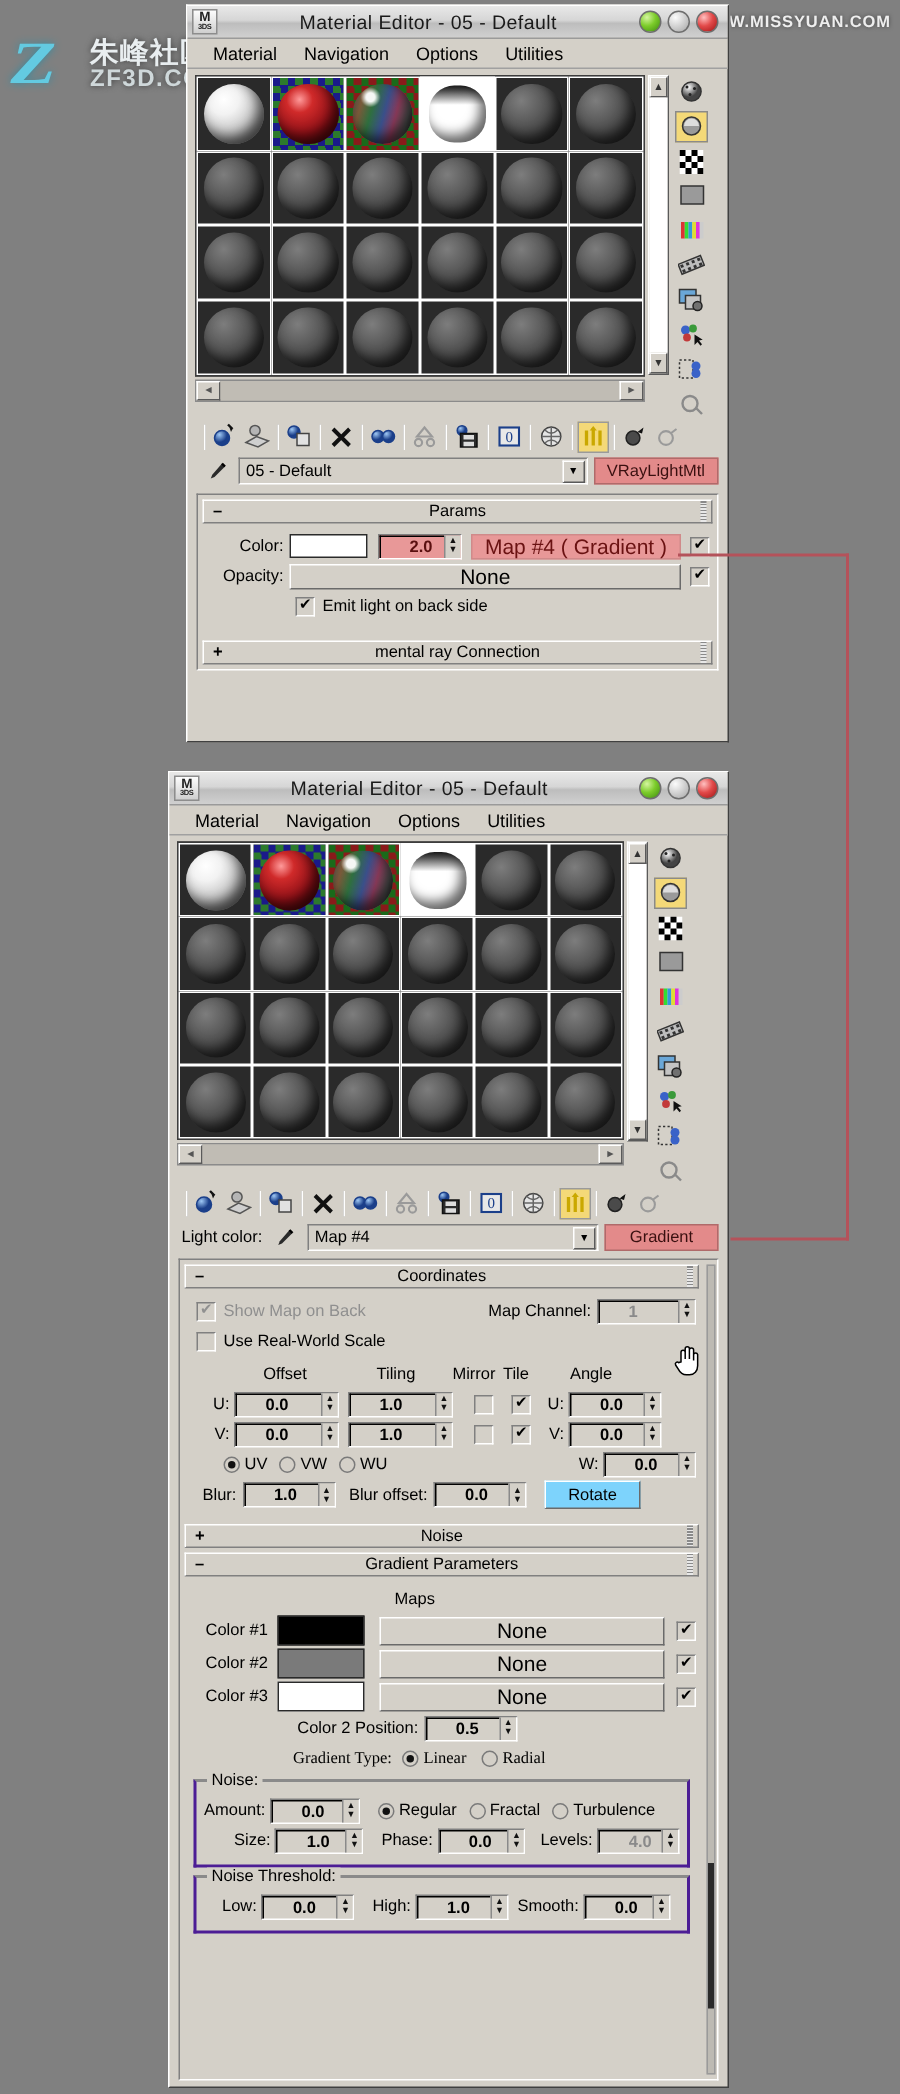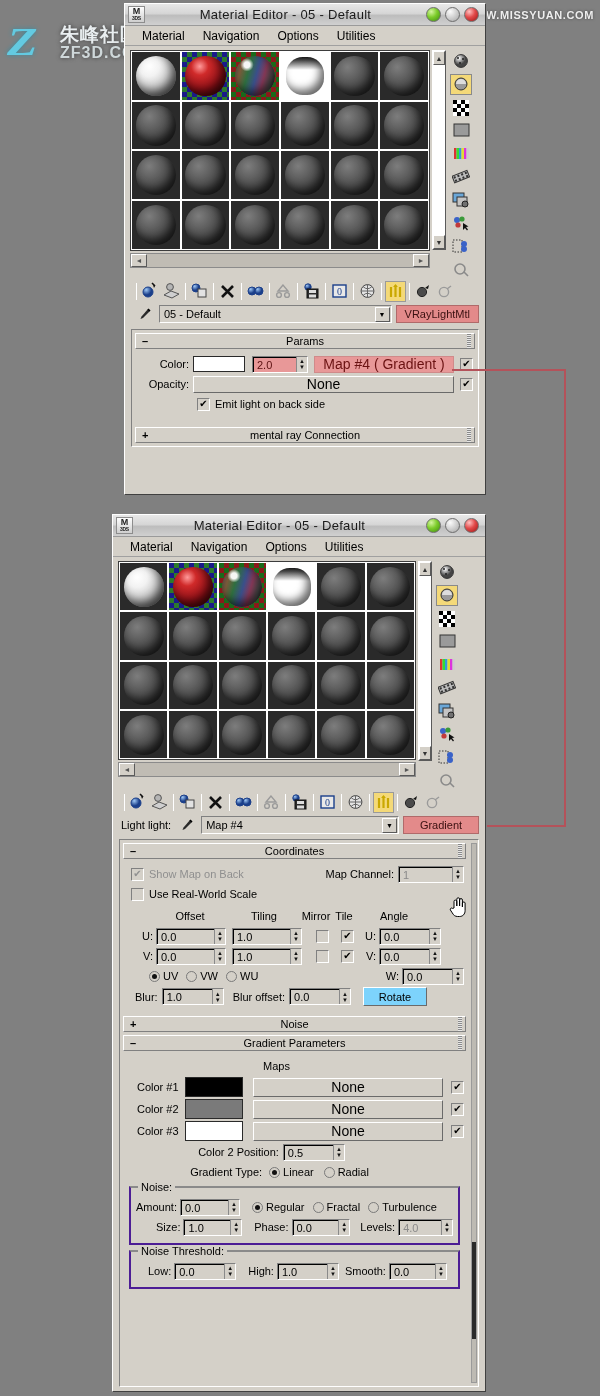--- a/index.html
+++ b/index.html
@@ -226,22 +226,22 @@
   .rollout-body { padding:4px 2px; }
 
   .row { display:flex; align-items:center; min-height:18px; margin:2px 0; }
   .lbl-r { text-align:right; font-size:11px; }
   .swatch { width:52px; height:16px; background:#fff; border:1px solid #2a2a2a; }
   .spin {
     display:flex; align-items:center; height:17px;
     background:#d4d0c8;
     border:1px solid #808080; border-right-color:#fff; border-bottom-color:#fff;
   }
-  .spin .val { flex:1; padding-left:3px; font-size:11px; border-top:1px solid #000; border-left:1px solid #000;
-               height:100%; display:flex; align-items:center; }
+  .spin .val { flex:1; padding-left:19px; font-size:11px; border-top:1px solid #000; border-left:1px solid #000;
+               height:100%; display:flex; align-items:center;font-weight:bold; }
   .spin .arrows {
     width:11px; height:15px; display:flex; flex-direction:column;
     justify-content:center; align-items:center; background:#d4d0c8;
     border-left:1px solid #8a8a8a;
   }
   .spin .arrows i { font-style:normal; font-size:6px; line-height:6px; color:#111; }
   .spin.hl { background:#e89898; }
   .spin.hl .val { background:#e89898; color:#5a1010; }
   .spin.dim .val { color:#8a8a8a; }
 
@@ -1029,21 +1029,21 @@
       </div>
       <div class="tbtn">
         <svg width="19" height="18">
           <circle cx="9" cy="10" r="4.6" fill="none" stroke="#9a9a9a" stroke-width="1.4"></circle>
           <path d="M12 7 L16 4" stroke="#9a9a9a" stroke-width="1.4"></path>
         </svg>
       </div>
     </div>
 
   <div class="namerow">
-    <span class="lbl">Light light:</span>
+    <span class="lbl">Light color:</span>
     <div class="pickbtn">
       <svg width="15" height="15" viewBox="0 0 15 15">
           <path d="M11 2 L13 4 L6 11 L3.5 12 L4.5 9.5 Z" fill="#2a2a2a"></path>
           <path d="M11 2 L13 4" stroke="#000" stroke-width="1.6"></path>
         </svg>
     </div>
     <div class="namefield">
       <span>Map #4</span>
       <div class="combo-arrow">▼</div>
     </div>
@@ -1229,21 +1229,21 @@
         <div class="spin" style="width:62px; margin-left:4px;">
           <span class="val">0.5</span>
           <span class="arrows">
               <i>▲</i>
               <i>▼</i>
             </span>
         </div>
         <span style="width:46px;"></span>
       </div>
 
-      <div class="row" style="justify-content:center;">
+      <div class="row" style="justify-content:center;font-family:Liberation Serif, serif;">
         <span>Gradient Type:</span>
         <span class="radio on" style="margin-left:7px;"></span>
         <span>Linear</span>
         <span class="radio" style="margin-left:10px;"></span>
         <span>Radial</span>
         <span style="width:30px;"></span>
       </div>
 
       <div class="gbox">
         <span class="cap">Noise:</span>

